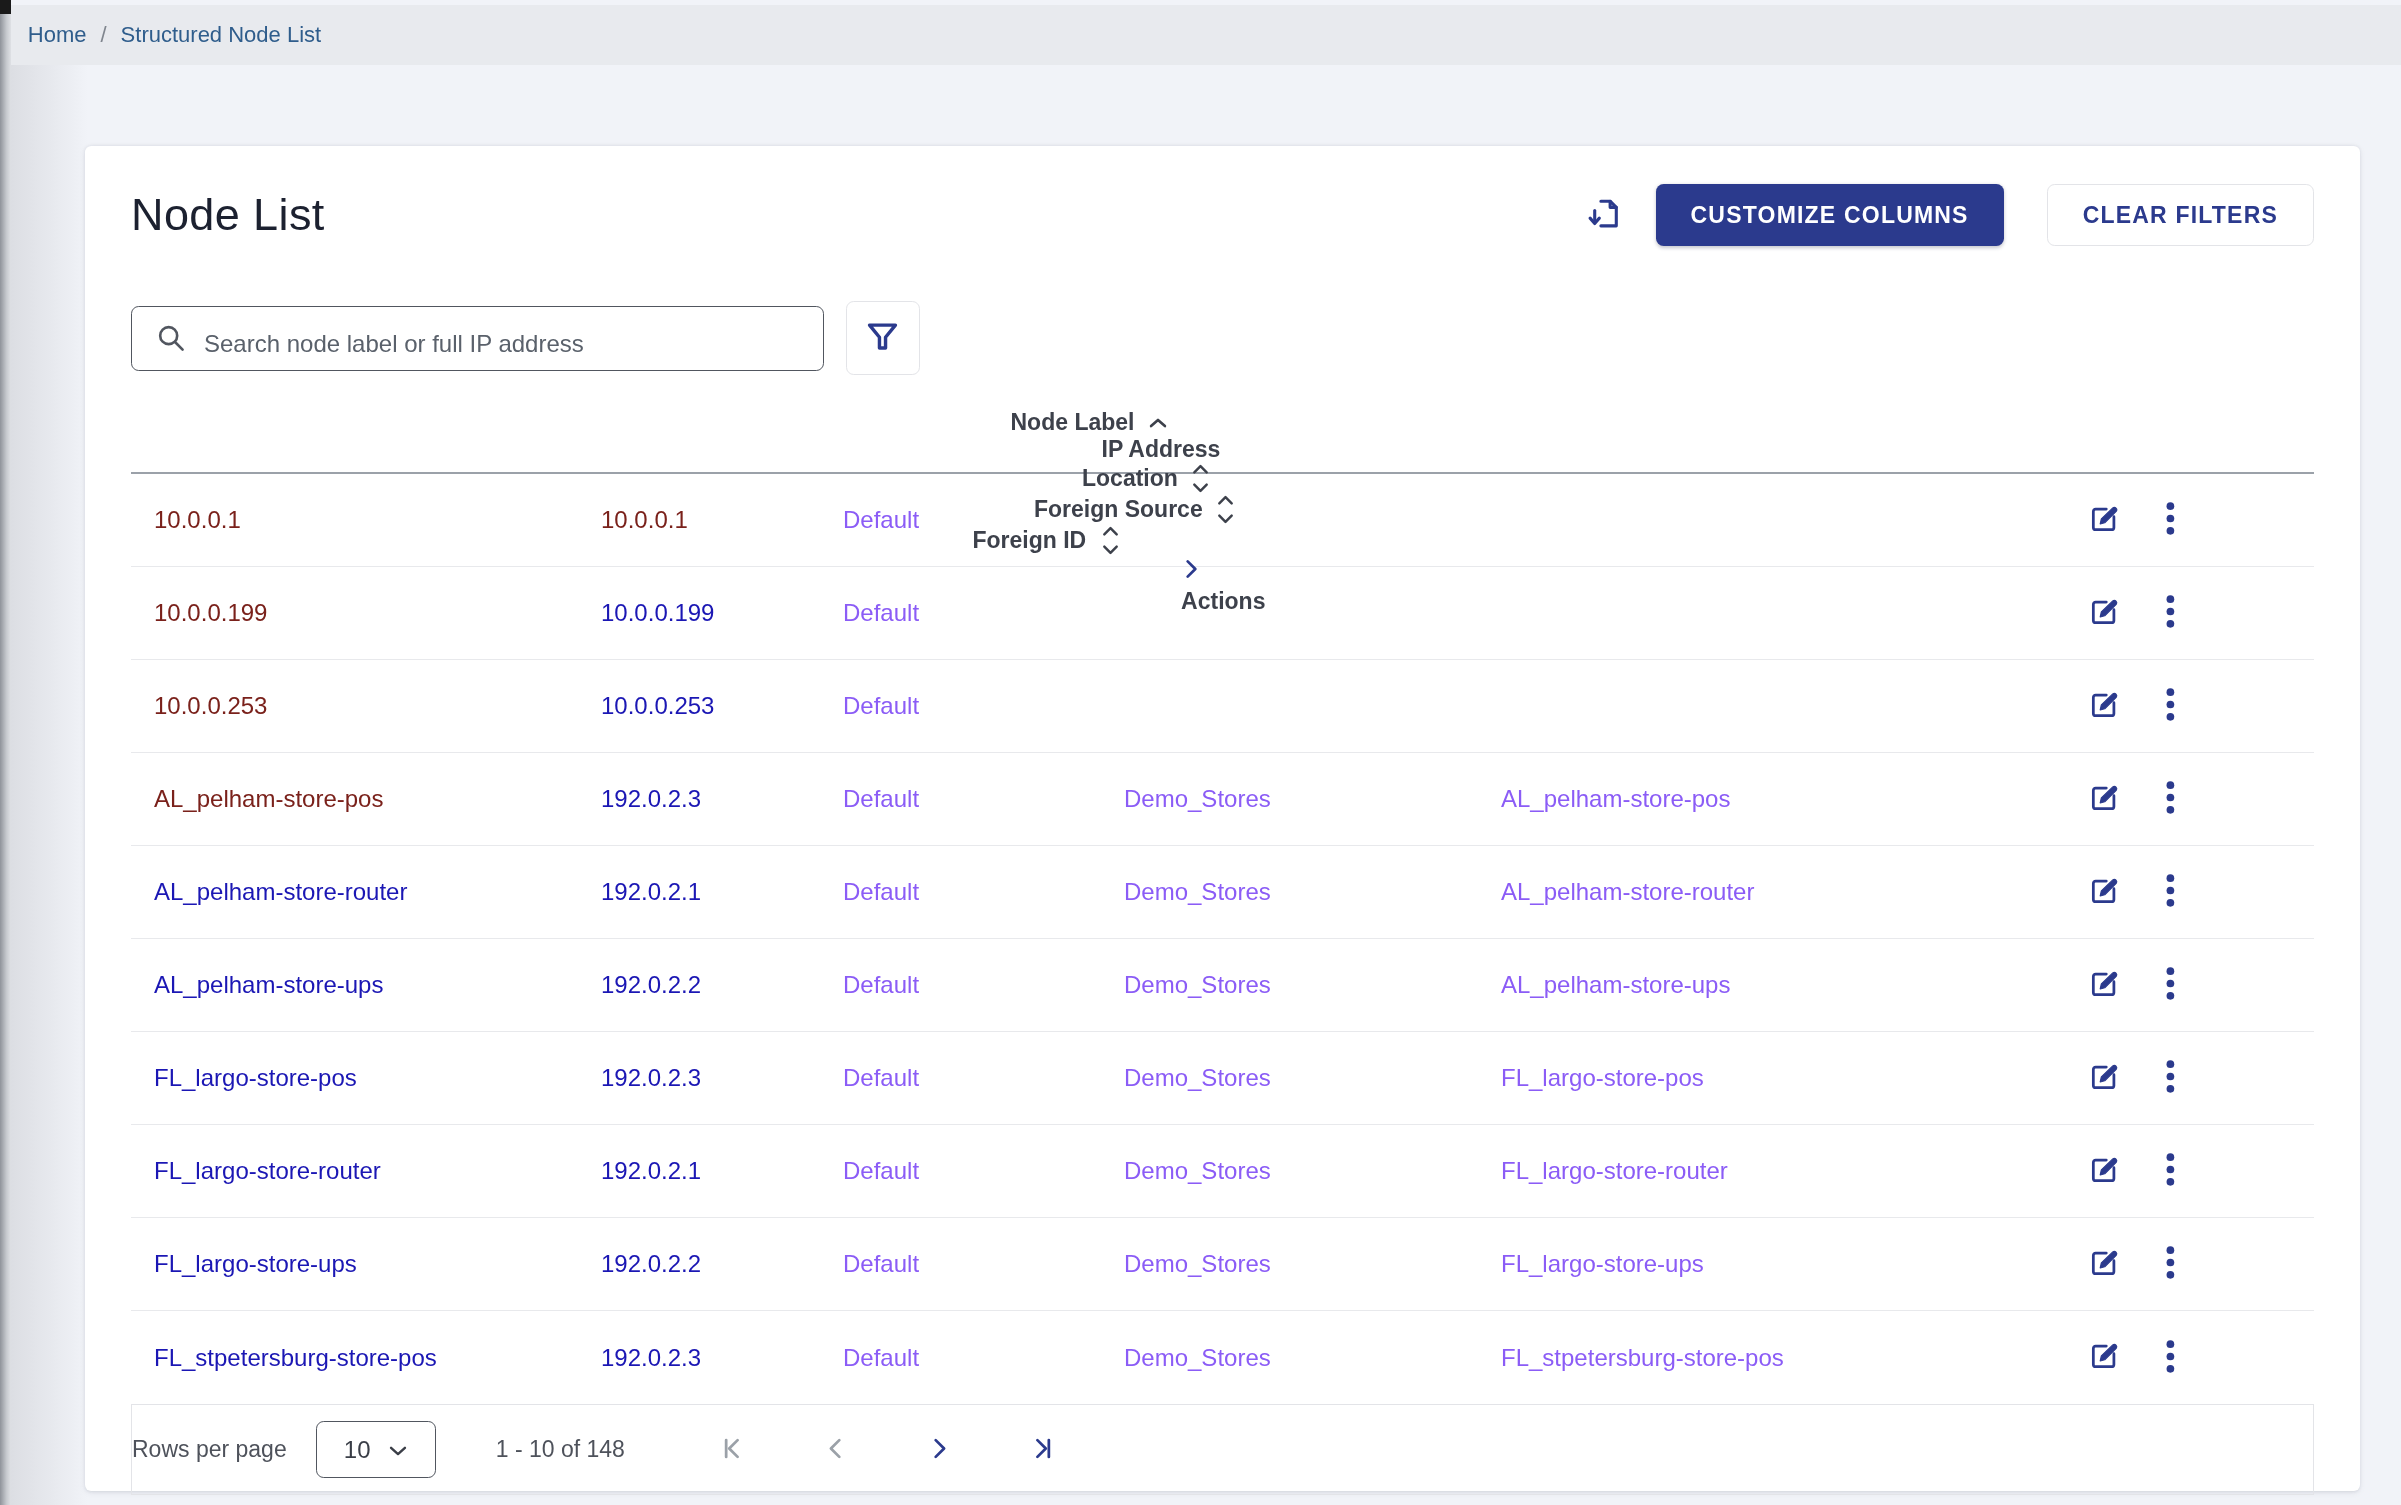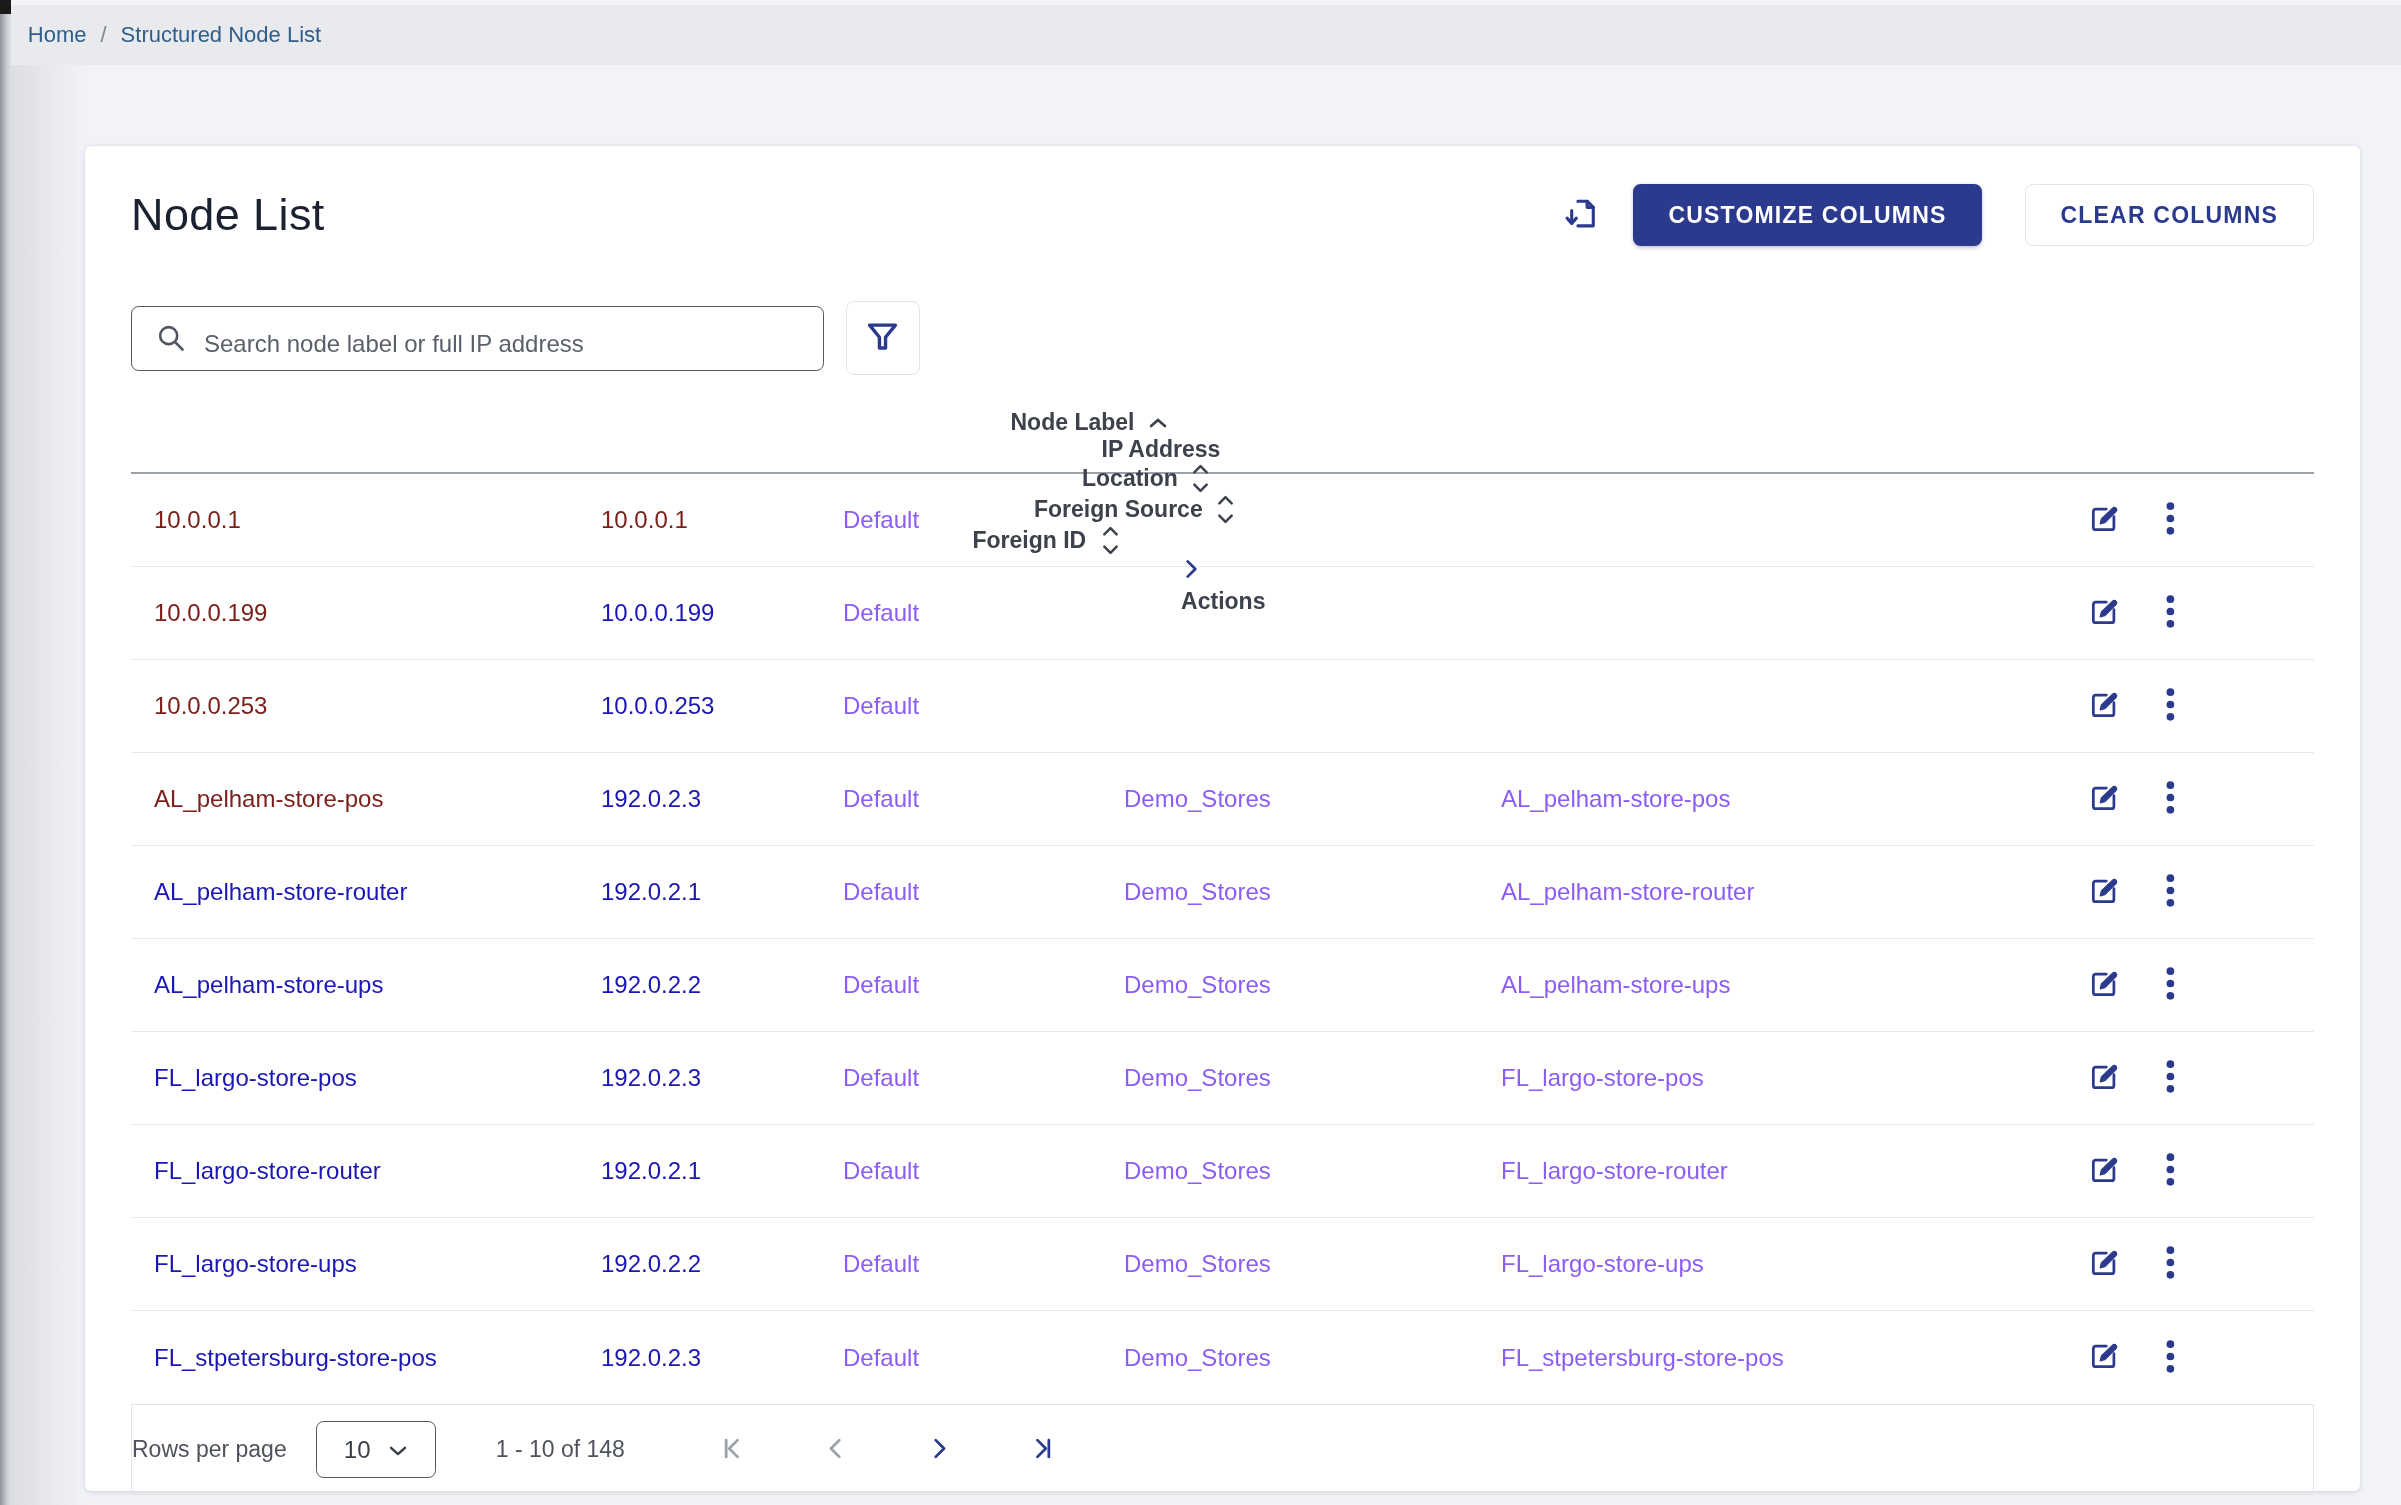--- a/index.html
+++ b/index.html
@@ -131,21 +131,21 @@
         <span>
           <svg width="37" height="37" viewBox="0 0 48 48" fill="none" stroke="currentColor" stroke-width="4" stroke-linecap="round" stroke-linejoin="round">
             <path d="M18 8 h12 l8 8 v24 h-20"></path>
             <path d="M30 8 v8 h8"></path>
             <path d="M10 20 v16"></path>
             <path d="M4 30 l6 7 6-7"></path>
           </svg>
         </span>
       </button>
       <button class="btn btn-primary">CUSTOMIZE COLUMNS</button>
-      <button class="btn btn-outline">CLEAR COLUMNS</button>
+      <button class="btn btn-outline">CLEAR FILTERS</button>
     </div>
   </div>
 
   <div class="search-row">
     <div class="search-wrap">
       <span class="search-icon-wrap">
         <svg width="34" height="34" viewBox="0 0 44 44" fill="none" stroke="currentColor" stroke-width="3.4" stroke-linecap="round">
           <circle cx="19" cy="19" r="11"></circle>
           <line x1="27.5" y1="27.5" x2="37" y2="37"></line>
         </svg>

